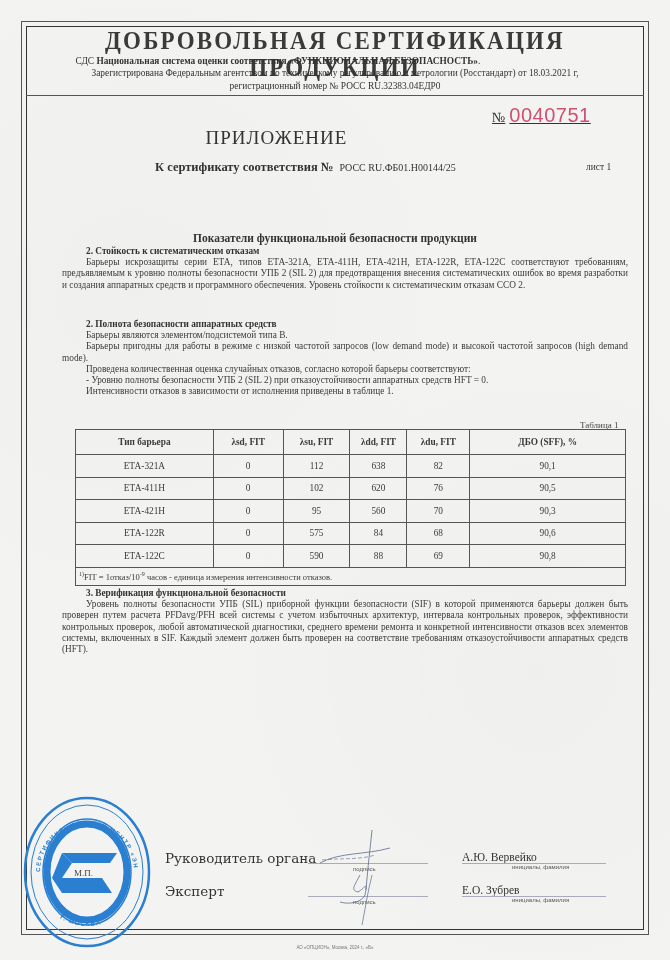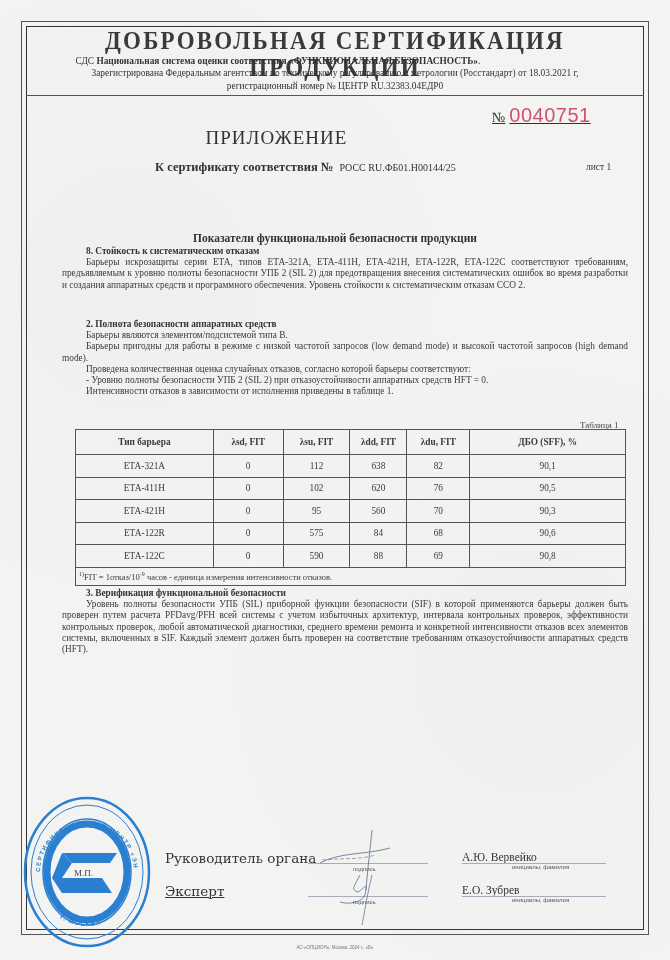--- a/index.html
+++ b/index.html
@@ -120,31 +120,31 @@
 <body>
 
 <div class="page">
   <div class="frame-outer"></div>
   <div class="frame-inner"></div>
   <div class="header-sep"></div>
 
   <div class="h-title">ДОБРОВОЛЬНАЯ СЕРТИФИКАЦИЯ ПРОДУКЦИИ</div>
   <div class="h-line1"><span>СДС </span><b>Национальная система оценки соответствия «ФУНКЦИОНАЛЬНАЯ БЕЗОПАСНОСТЬ»</b><span>.</span></div>
   <div class="h-line2">Зарегистрирована Федеральным агентством по техническому регулированию и метрологии (Росстандарт) от 18.03.2021 г,</div>
-  <div class="h-line3">регистрационный номер № ЦЕНТР RU.32383.04ЕДР0</div>
+  <div class="h-line3">регистрационный номер № РОСС RU.32383.04ЕДР0</div>
 
   <div class="cert-number"><span>№</span><span class="num">0040751</span></div>
   <div class="annex-title">ПРИЛОЖЕНИЕ</div>
   <div class="cert-ref"><span>К сертификату соответствия №</span><span class="ref-val">РОСС RU.ФБ01.Н00144/25</span></div>
   <div class="sheet-label">лист 1</div>
 
   <div class="sec-heading">Показатели функциональной безопасности продукции</div>
 
   <div class="content" style="top:246px;">
-    <div class="sub-h">8. Стойкость к систематическим отказам</div>
+    <div class="sub-h">2. Стойкость к систематическим отказам</div>
     <div class="indent">Барьеры искрозащиты серии ЕТА, типов ЕТА-321А, ЕТА-411Н, ЕТА-421Н, ЕТА-122R, ЕТА-122С соответствуют требованиям, предъявляемым к уровню полноты безопасности УПБ 2 (SIL 2) для предотвращения внесения систематических ошибок во время разработки и создания аппаратных средств и программного обеспечения. Уровень стойкости к систематическим отказам ССО 2.</div>
   </div>
 
   <div class="content" style="top:319px;">
     <div class="sub-h">2. Полнота безопасности аппаратных средств</div>
     <div class="p">Барьеры являются элементом/подсистемой типа В.</div>
     <div class="indent">Барьеры пригодны для работы в режиме с низкой частотой запросов (low demand mode) и высокой частотой запросов (high demand mode).</div>
     <div class="p">Проведена количественная оценка случайных отказов, согласно которой барьеры соответствуют:</div>
     <div class="p">- Уровню полноты безопасности УПБ 2 (SIL 2) при отказоустойчивости аппаратных средств HFT = 0.</div>
     <div class="p">Интенсивности отказов в зависимости от исполнения приведены в таблице 1.</div>
@@ -243,21 +243,21 @@
     </text>
   </svg>
 
   <div class="sig-label" style="left:165px; top:850px;">Руководитель органа</div>
   <div class="sig-line" style="left:308px; top:863px; width:120px;"></div>
   <div class="sig-caption" style="left:353px; top:866px;">подпись</div>
   <div class="sig-name" style="left:462px; top:851px;">А.Ю. Вервейко</div>
   <div class="sig-line" style="left:462px; top:863px; width:144px;"></div>
   <div class="sig-caption" style="left:512px; top:864px;">инициалы, фамилия</div>
 
-  <div class="sig-label" style="left:165px; top:883px;text-decoration:underline;">Эксперт</div>
+  <div class="sig-label" style="left:165px; top:883px;">Эксперт</div>
   <div class="sig-line" style="left:308px; top:896px; width:120px;"></div>
   <div class="sig-caption" style="left:353px; top:899px;">подпись</div>
   <div class="sig-name" style="left:462px; top:884px;">Е.О. Зубрев</div>
   <div class="sig-line" style="left:462px; top:896px; width:144px;"></div>
   <div class="sig-caption" style="left:512px; top:897px;">инициалы, фамилия</div>
 
   <svg class="signature" viewBox="0 0 100 100">
     <path d="M 62 0 C 60 20 58 35 56 60" stroke="#5a6a8a" stroke-width="0.8" fill="none"></path>
     <path d="M 10 33 C 30 22 55 25 80 18" stroke="#5a6a8a" stroke-width="0.8" fill="none"></path>
     <path d="M 12 30 C 30 28 50 30 65 25" stroke="#5a6a8a" stroke-width="0.6" fill="none" stroke-dasharray="4 2"></path>

